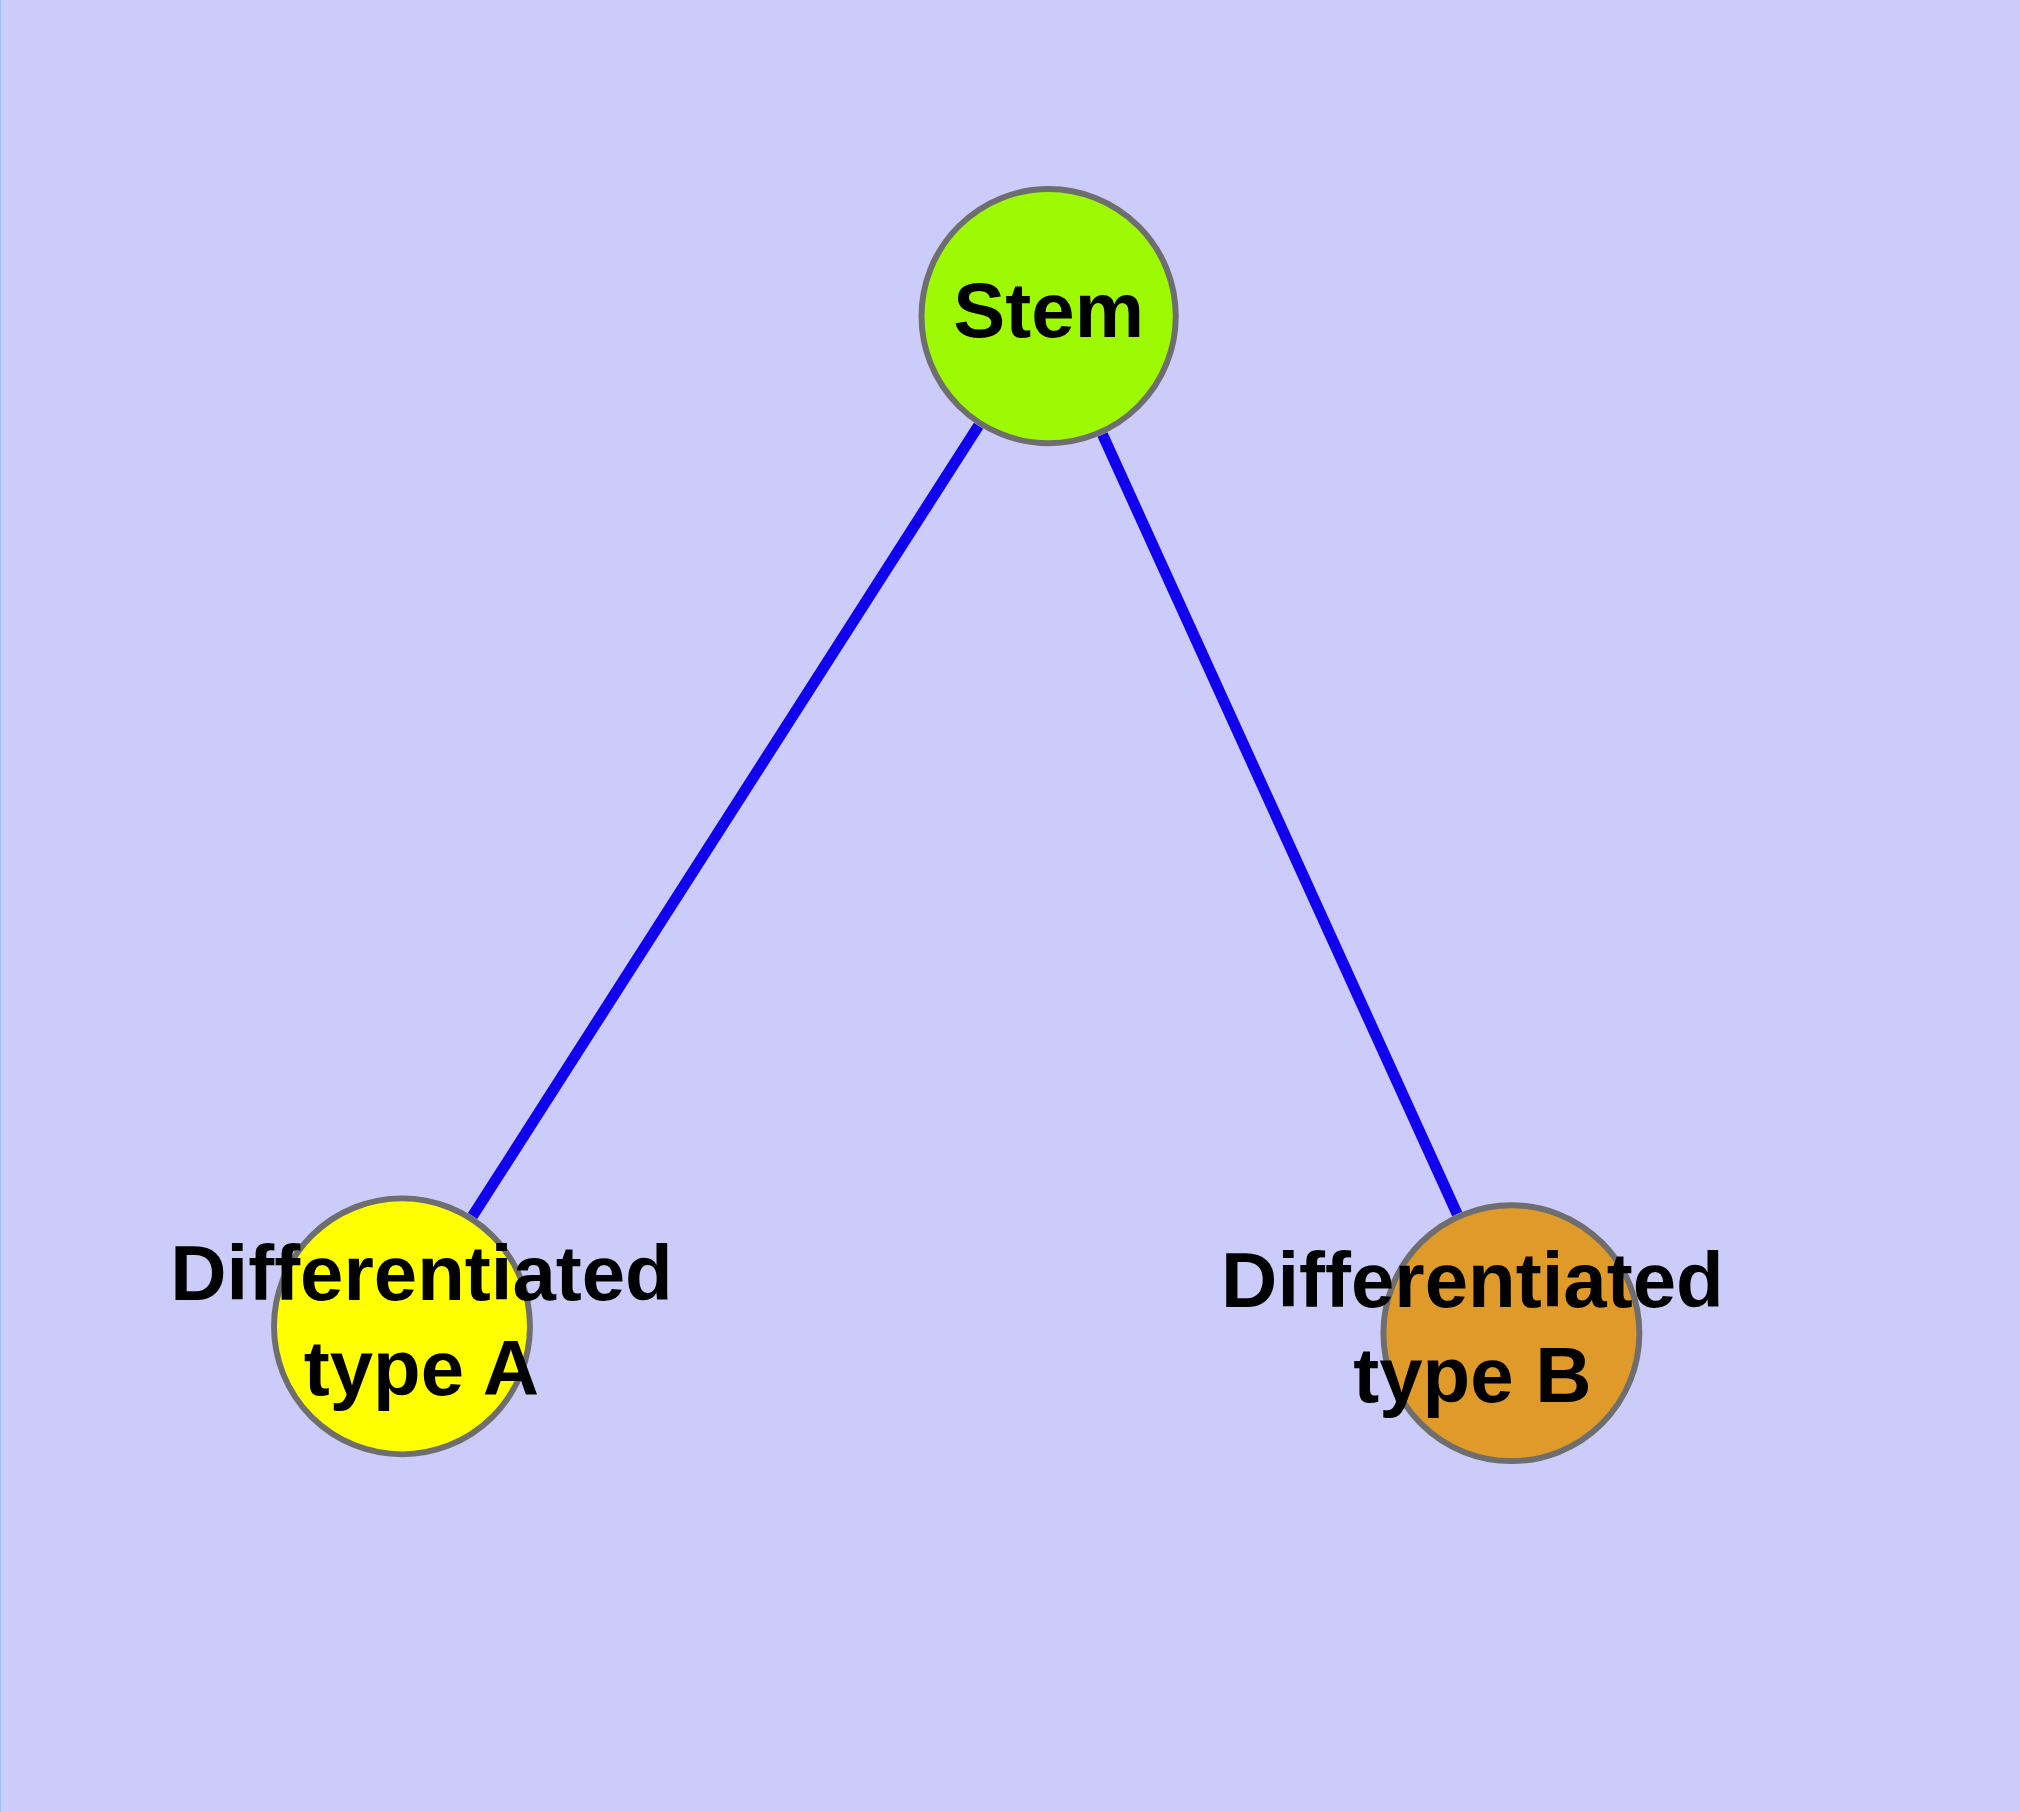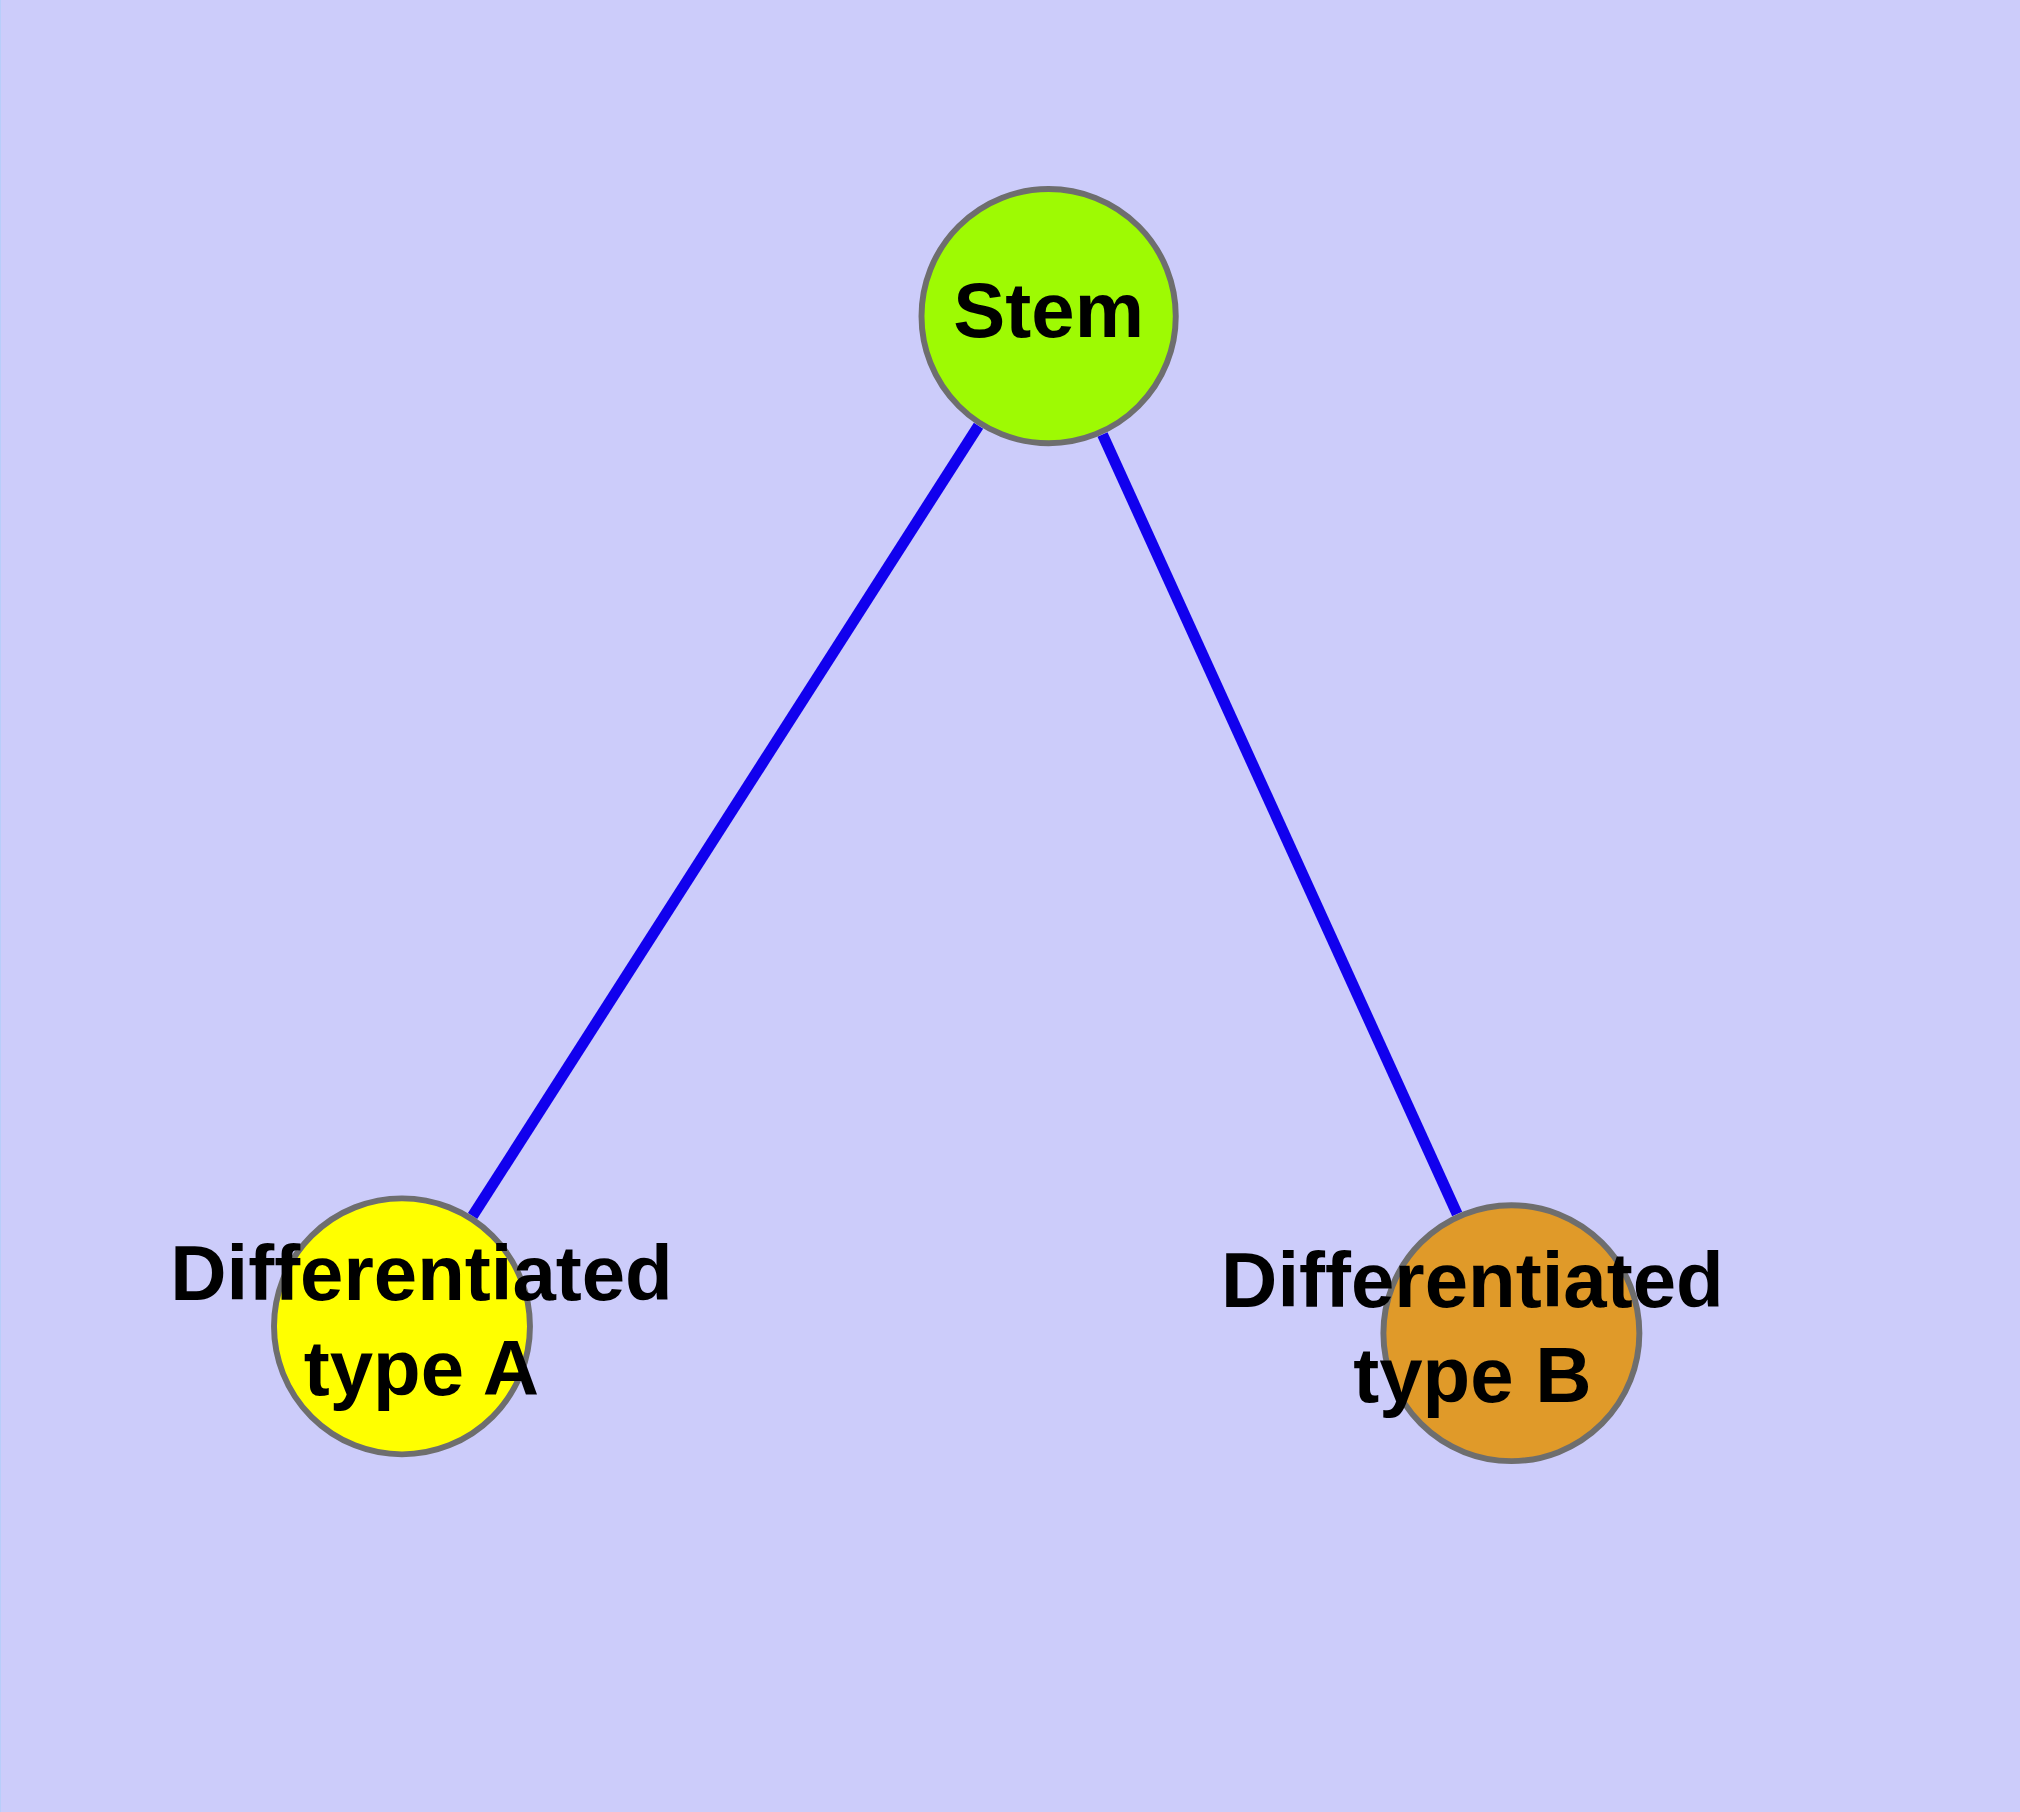--- a/index.html
+++ b/index.html
@@ -31,21 +31,21 @@
     font-family: "Liberation Sans", sans-serif;
     font-weight: bold;
     fill: #000000;
     text-anchor: middle;
     dominant-baseline: middle;
   }
 </style>
 </head>
 <body style="width: 2021px; height: 1812px;">
 
-<div id="graph-canvas" style="width: 2021px; height: 1812px; background: #7dd3fc;">
+<div id="graph-canvas" style="width: 2021px; height: 1812px; background: #0ea5e9;">
   <svg id="graph-svg" viewBox="0 0 2384 2138" xmlns="http://www.w3.org/2000/svg" style="width: 2021px; height: 1812px;">
 
     <rect id="bg-rect" x="0" y="0" width="2384" height="2138" fill="#ccccfa"></rect>
 
     <g id="edge-layer">
         <line x1="1154.2460246644484" y1="502.2827504586861" x2="557.2930891813859" y2="1434.8750166393029" stroke="#1100ee" stroke-width="13" stroke-linecap="butt"></line>
         <line x1="1300.571380681787" y1="512.7173201797518" x2="1719.0144735157257" y2="1432.3724692653311" stroke="#1100ee" stroke-width="13" stroke-linecap="butt"></line>
       </g>
     <g id="node-layer">
         <circle cx="1237" cy="373" r="150" fill="#9efa03" stroke="#6e6e6e" stroke-width="7"></circle>

